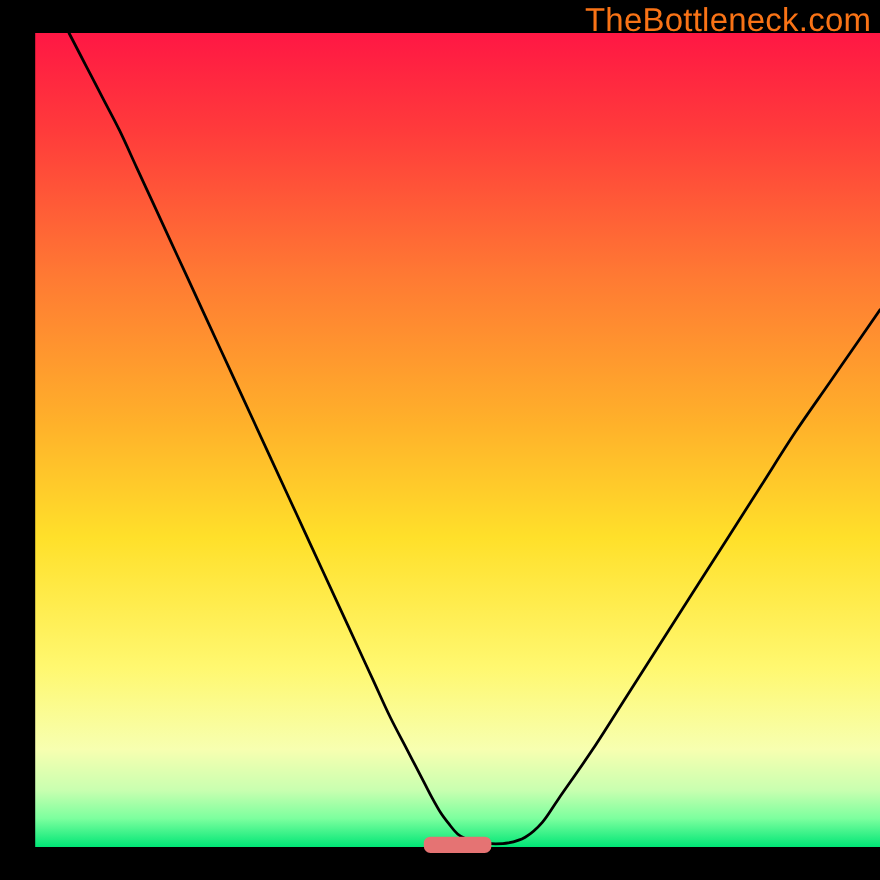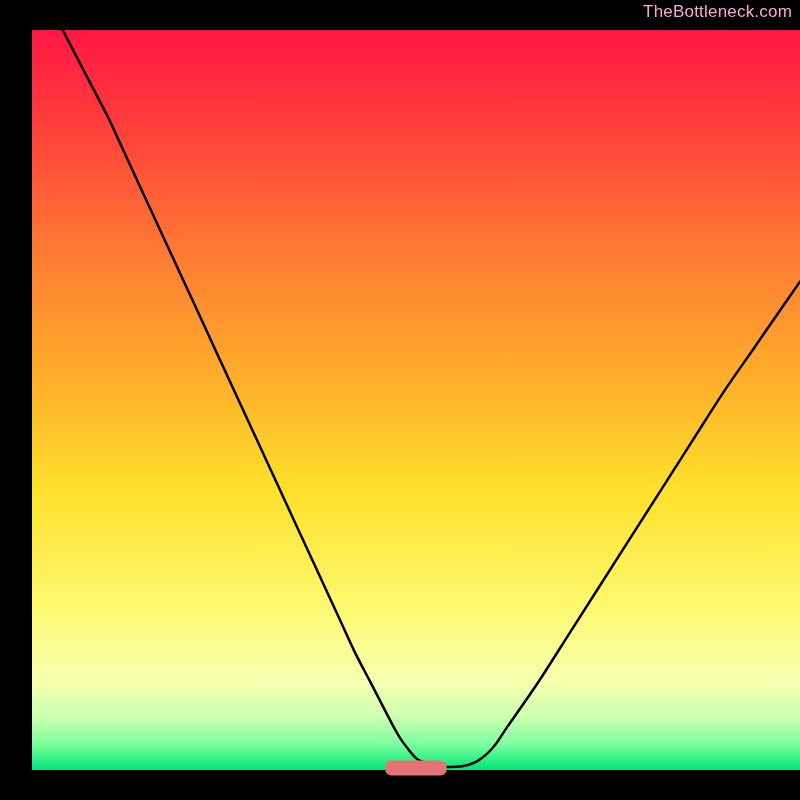--- a/index.html
+++ b/index.html
@@ -14,22 +14,22 @@
   .frame {
     position: relative;
     width: 800px;
     height: 800px;
     background: #000;
   }
   .watermark {
     position: absolute;
     top: 2px;
     right: 8px;
-    color: #f9a8d4;
-    font-size: 17px;
+    color: #f97316;
+    font-size: 30px;
     font-weight: 400;
     letter-spacing: 0.2px;
     z-index: 5;
   }
   svg {
     position: absolute;
     top: 0;
     left: 0;
   }
 </style>

